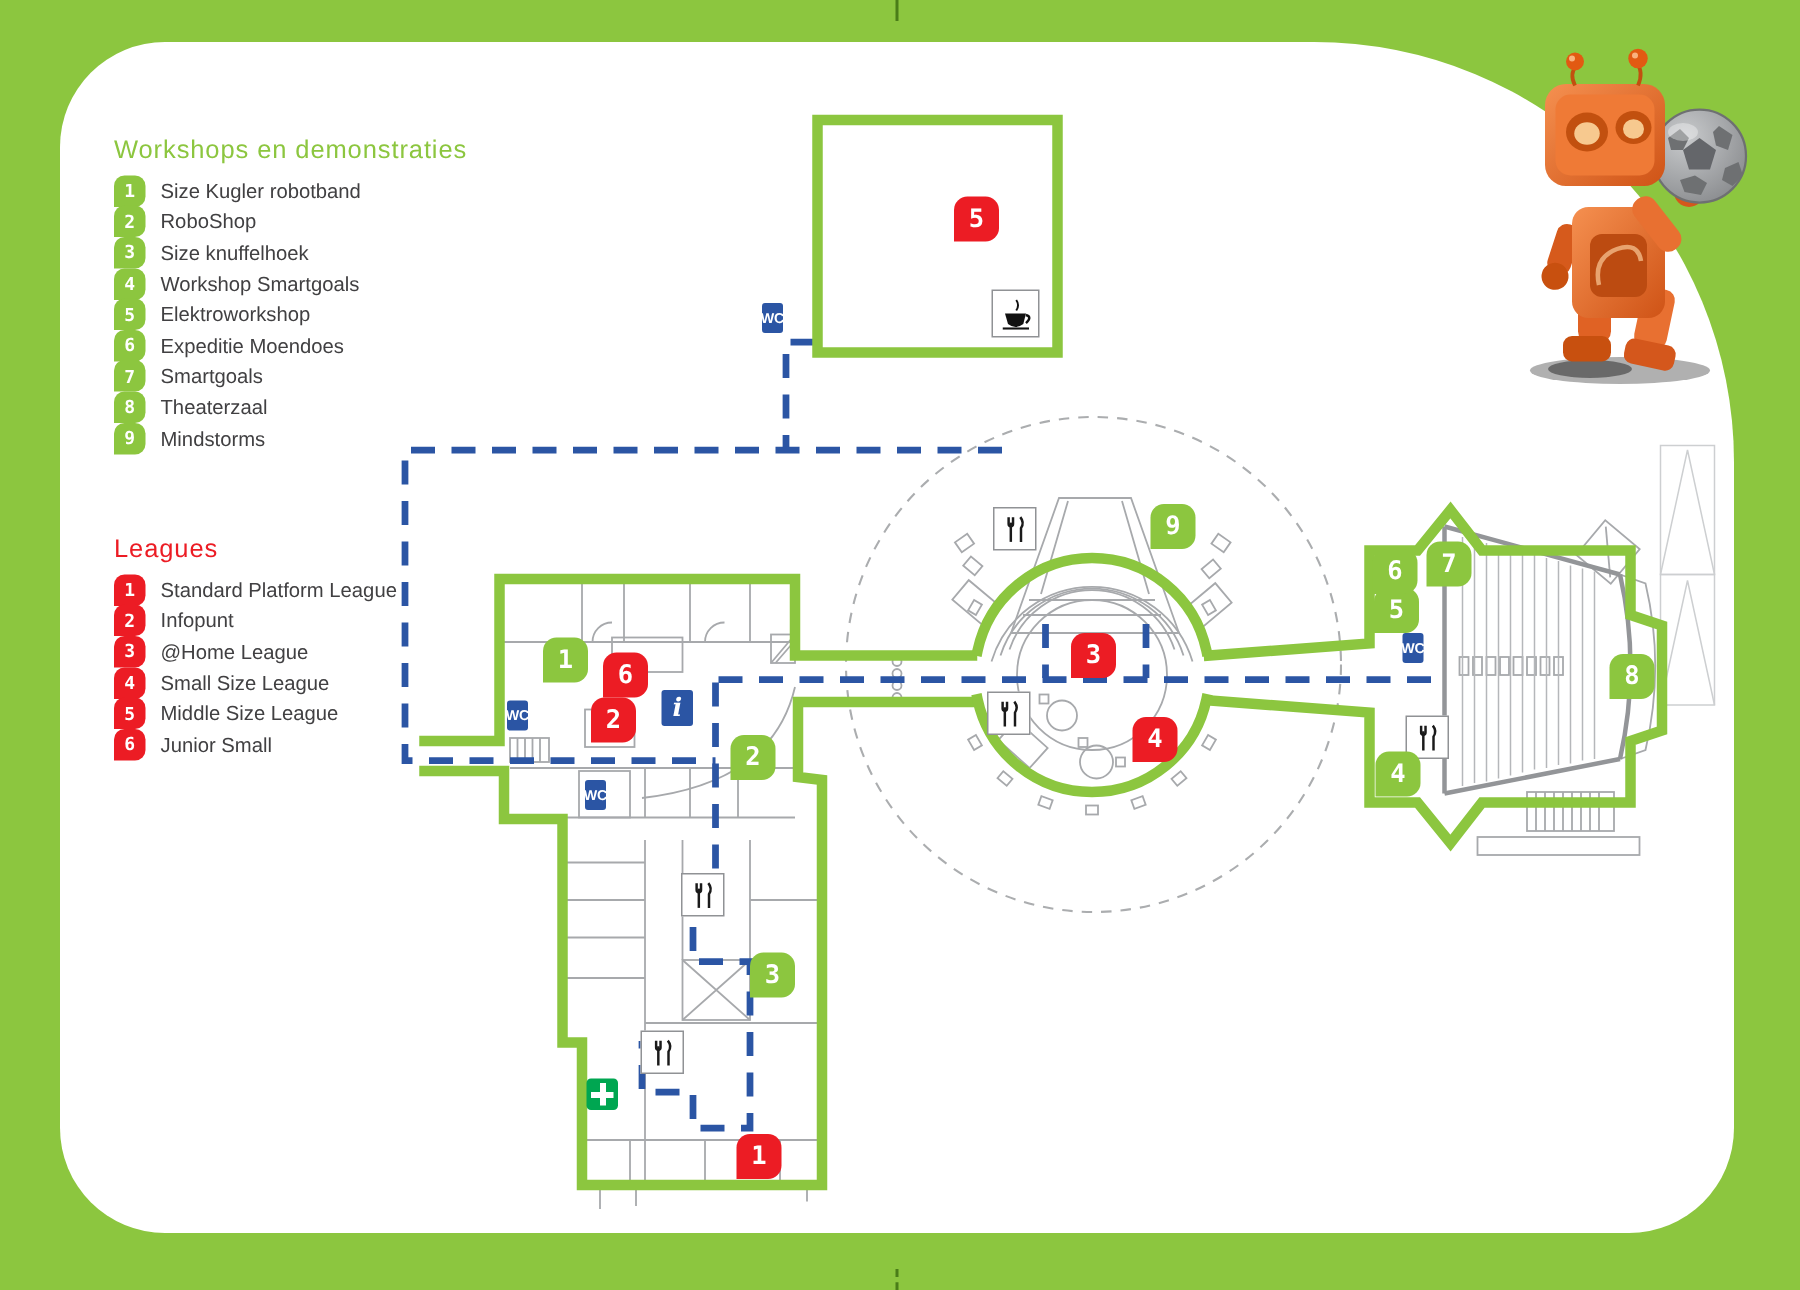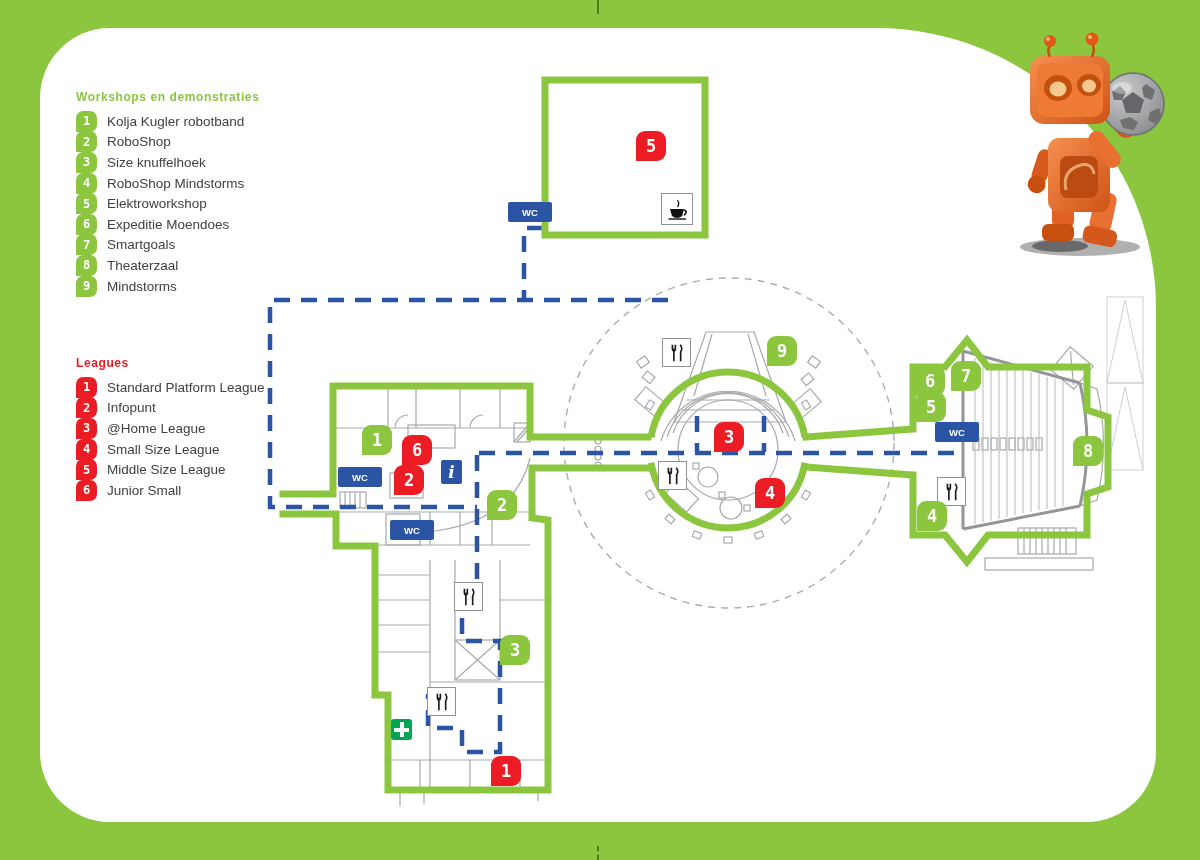--- a/index.html
+++ b/index.html
@@ -7,37 +7,37 @@
   #stage{position:relative;width:1200px;height:860px;}
   #panel{position:absolute;left:40px;top:28px;width:1116px;height:794px;background:#ffffff;
          border-radius:70px 280px 70px 70px;}
   .cropmark{position:absolute;left:597px;width:0;height:14px;border-left:2px solid #4a7d18;}
   .cropmark.top{top:0;}
   .cropmark.bottom{top:846px;border-left-style:dashed;}
   
   .legend{position:absolute;}
   #legend-workshops{left:76px;top:90px;}
   #legend-leagues{left:76px;top:312px;}
-  .legend-title{font-size:12px;font-weight:bold;letter-spacing:.6px;margin-bottom:7px;}
+  .legend-title{font-size:17px;font-weight:normal;letter-spacing:.6px;margin-bottom:7px;}
   #legend-workshops .legend-title{color:#8CC63F;}
   #legend-leagues .legend-title{color:#EC1C24;margin-top:44px;}
   .lrow{display:flex;align-items:center;height:20.6px;}
   .badge{width:21px;height:21px;border-radius:7px 7px 7px 0;color:#fff;flex:0 0 21px;
          display:flex;align-items:center;justify-content:center;
          font:bold 12px "DejaVu Sans Mono",monospace;margin-right:10px;}
   .badge.green{background:#8CC63F;}
   .badge.red{background:#EC1C24;}
   .ltext{font-size:13.5px;color:#414042;}
   
   .mk{position:absolute;width:30px;height:30px;border-radius:9px 9px 9px 0;color:#fff;
       display:flex;align-items:center;justify-content:center;
       font:bold 17px "DejaVu Sans Mono",monospace;z-index:30;}
   .mk.green{background:#8CC63F;}
   .mk.red{background:#EC1C24;}
-  .wc{position:absolute;width:44px;height:20px;background:#2B55A4;color:#fff;z-index:31;
+  .wc{position:absolute;width:14px;height:20px;background:#2B55A4;color:#fff;z-index:31;
       display:flex;align-items:center;justify-content:center;font:bold 9.5px "Liberation Sans",sans-serif;
       border-radius:2px;}
   .infob{position:absolute;width:21px;height:24px;background:#2B55A4;color:#fff;z-index:31;
       display:flex;align-items:center;justify-content:center;
       font:bold italic 17px "DejaVu Serif",serif;border-radius:2px;}
   .sq-icon{position:absolute;width:27px;height:27px;background:#fff;border:1.5px solid #909295;
       z-index:29;display:flex;align-items:center;justify-content:center;}
   .firstaid{position:absolute;width:21px;height:21px;background:#00A651;border-radius:3px;z-index:31;}
   .firstaid::before{content:"";position:absolute;left:8.5px;top:3px;width:4px;height:15px;background:#fff;}
   .firstaid::after{content:"";position:absolute;left:3px;top:8.5px;width:15px;height:4px;background:#fff;}
@@ -206,33 +206,33 @@
       <path d="M806 437 L913 429 V367 H945 L967 340 L988 367 H1087 V410 L1108 417 V487 L1087 494 V535 H988 L967 562 L945 535 H913 V475 L806 467"></path>
 
       <rect x="545" y="80" width="160" height="155"></rect>
     </g>
   </svg>
 
   <div class="legend" id="legend-workshops">
     <div class="legend-title">Workshops en demonstraties</div>
     <div class="lrow">
       <span class="badge green">1</span>
-      <span class="ltext">Kolja Kugler robotband</span>
+      <span class="ltext">Size Kugler robotband</span>
       </div>
     <div class="lrow">
       <span class="badge green">2</span>
       <span class="ltext">RoboShop</span>
       </div>
     <div class="lrow">
       <span class="badge green">3</span>
       <span class="ltext">Size knuffelhoek</span>
       </div>
     <div class="lrow">
       <span class="badge green">4</span>
-      <span class="ltext">RoboShop Mindstorms</span>
+      <span class="ltext">Workshop Smartgoals</span>
       </div>
     <div class="lrow">
       <span class="badge green">5</span>
       <span class="ltext">Elektroworkshop</span>
       </div>
     <div class="lrow">
       <span class="badge green">6</span>
       <span class="ltext">Expeditie Moendoes</span>
       </div>
     <div class="lrow">

